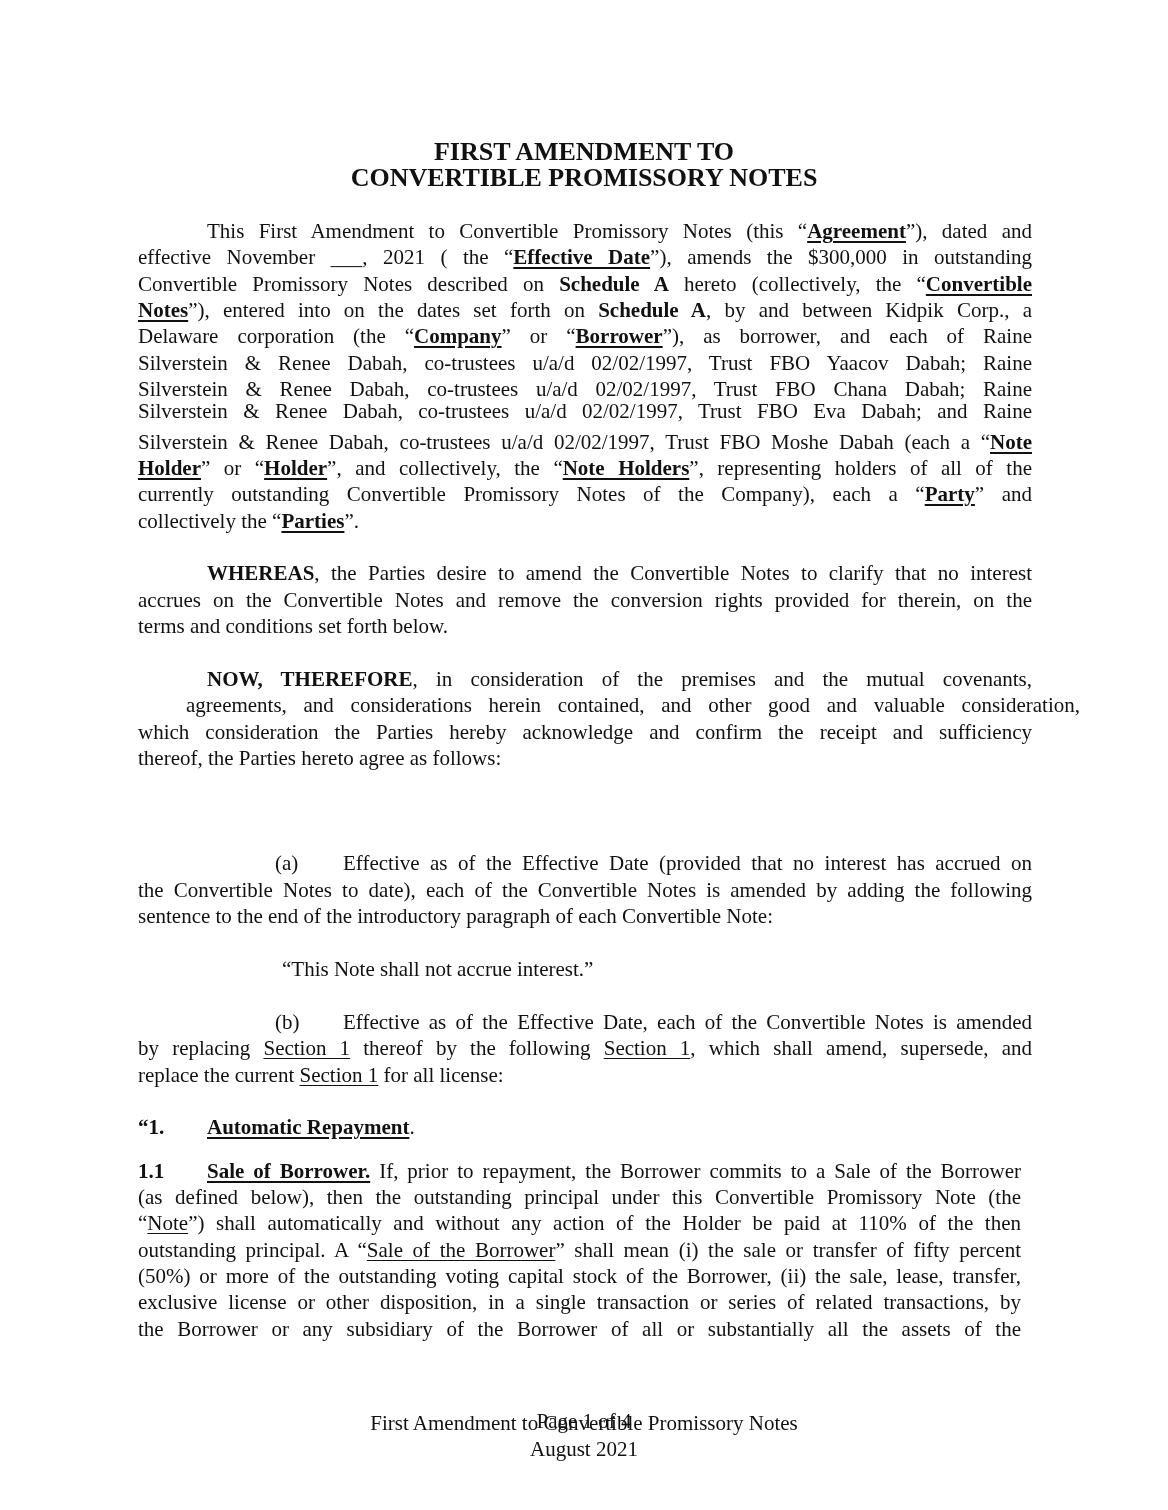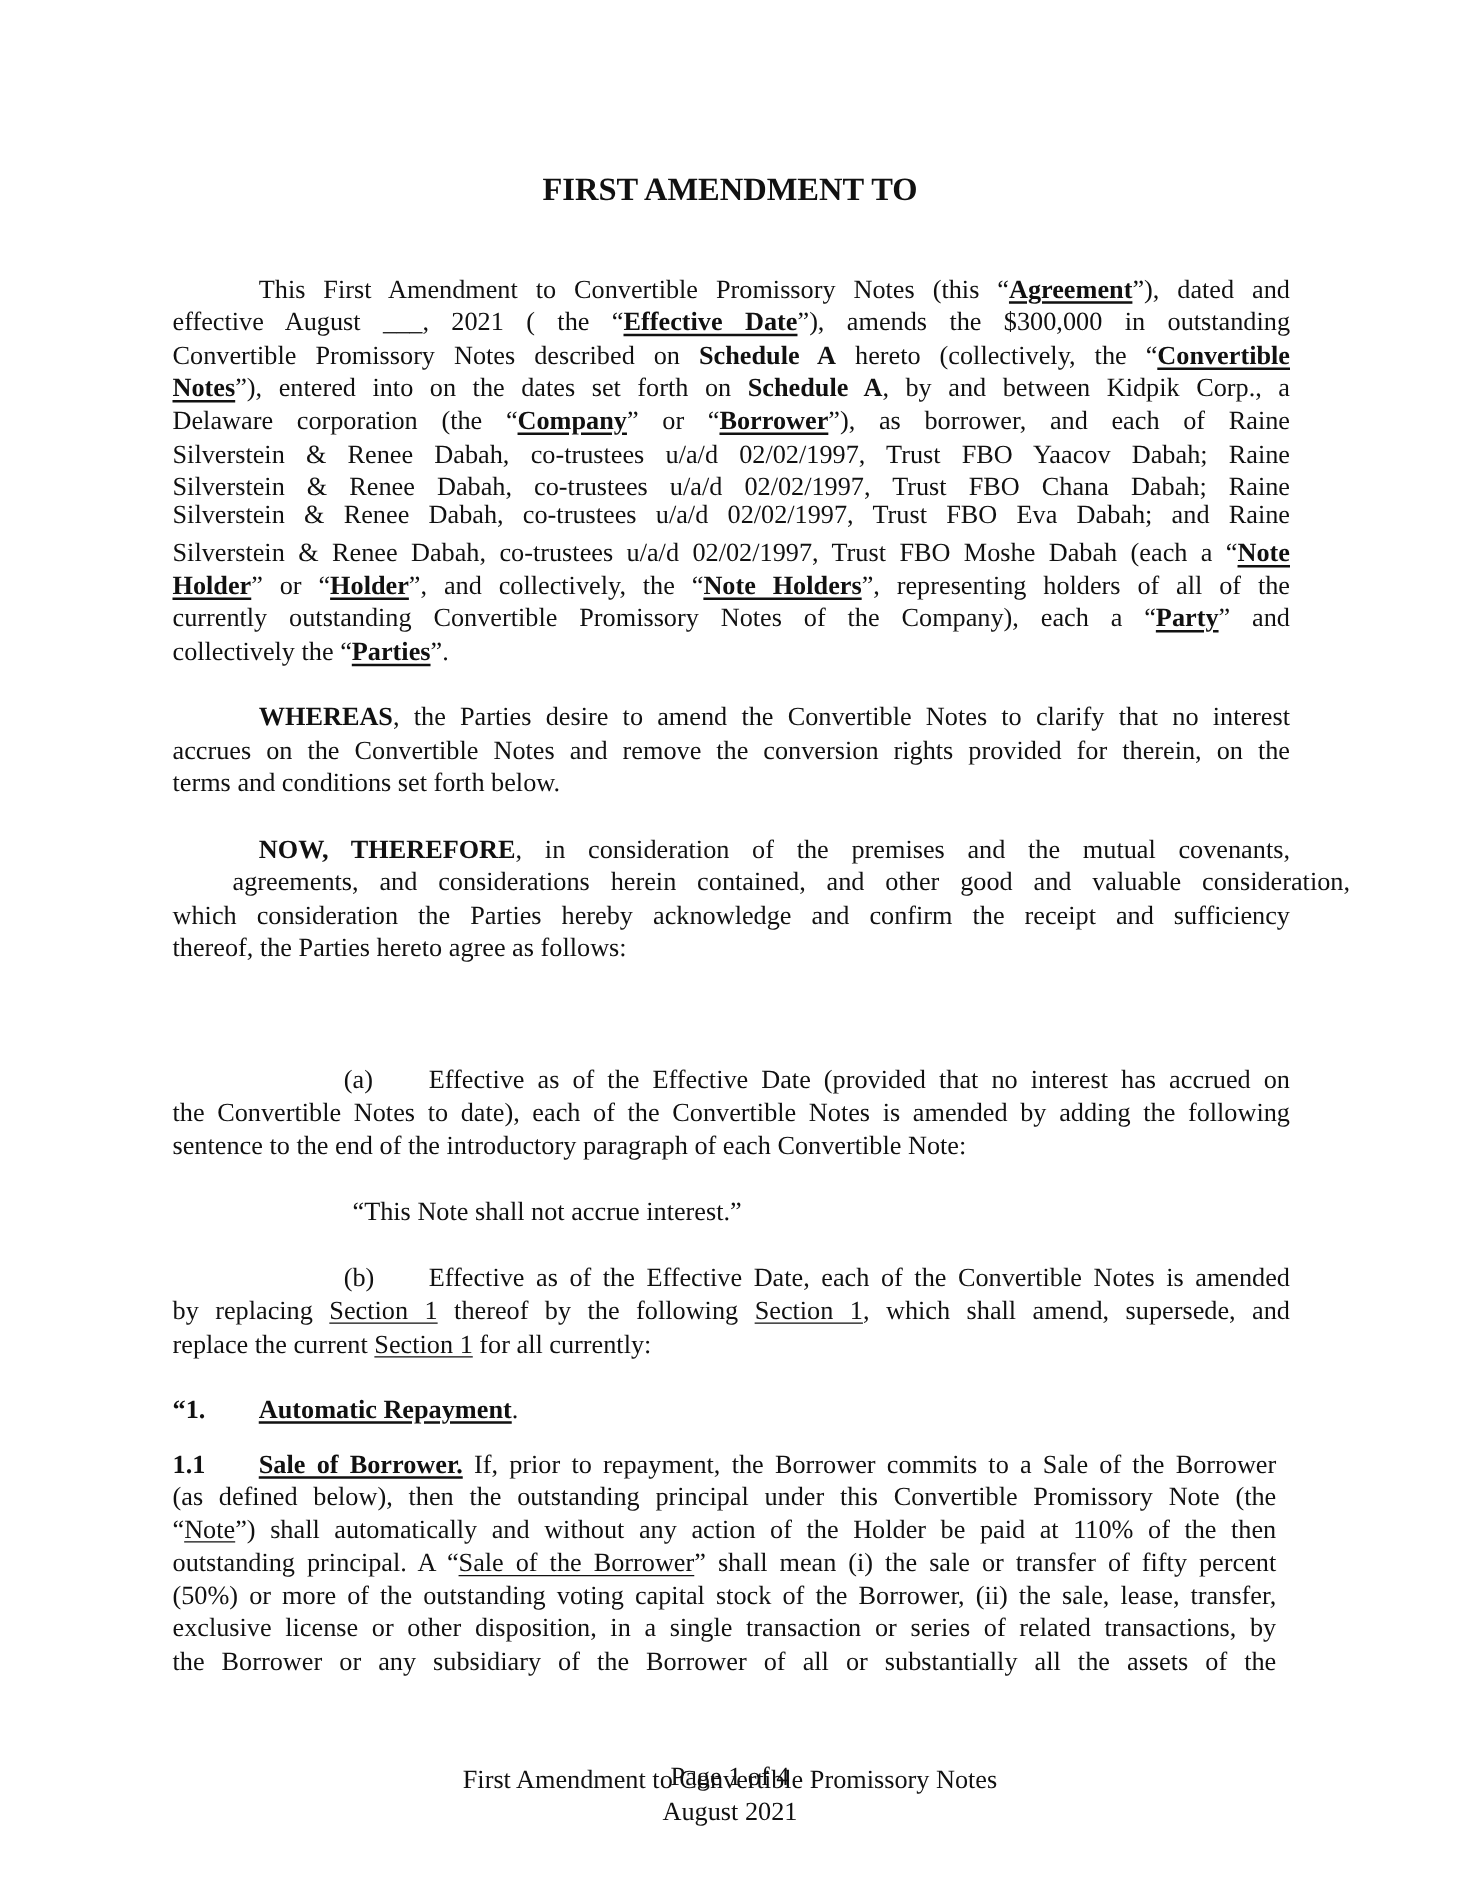--- a/index.html
+++ b/index.html
@@ -27,24 +27,25 @@
     position: absolute; left: 0; width: 1168px; text-align: center;
     font-size: 21px; line-height: 26px;
   }
 </style>
 </head>
 <body>
 
 <div class="page">
 
   <div class="title" style="top:139px;">FIRST AMENDMENT TO</div>
+  <div class="title" style="top:165px;">CONVERTIBLE PROMISSORY NOTES</div>
 
   <div>
     <div class="ln" style="top:218px; left:207px; width:825px;"><span>This First Amendment to Convertible Promissory Notes (this “</span><span class="bu">Agreement</span><span>”), dated and</span></div>
-    <div class="ln" style="top:244px;"><span>effective August ___, 2021 ( the “</span><span class="bu">Effective Date</span><span>”), amends the $300,000 in outstanding</span></div>
+    <div class="ln" style="top:244px;"><span>effective November ___, 2021 ( the “</span><span class="bu">Effective Date</span><span>”), amends the $300,000 in outstanding</span></div>
     <div class="ln" style="top:271px;"><span>Convertible Promissory Notes described on </span><span class="b">Schedule A</span><span> hereto (collectively, the “</span><span class="bu">Convertible</span></div>
     <div class="ln" style="top:297px;"><span class="bu">Notes</span><span>”), entered into on the dates set forth on </span><span class="b">Schedule A</span><span>, by and between Kidpik Corp., a</span></div>
     <div class="ln" style="top:323px;"><span>Delaware corporation (the “</span><span class="bu">Company</span><span>” or “</span><span class="bu">Borrower</span><span>”), as borrower, and each of Raine</span></div>
     <div class="ln" style="top:350px;">Silverstein &amp; Renee Dabah, co-trustees u/a/d 02/02/1997, Trust FBO Yaacov Dabah; Raine</div>
     <div class="ln" style="top:376px;">Silverstein &amp; Renee Dabah, co-trustees u/a/d 02/02/1997, Trust FBO Chana Dabah; Raine</div>
     <div class="ln" style="top:398px;">Silverstein &amp; Renee Dabah, co-trustees u/a/d 02/02/1997, Trust FBO Eva Dabah; and Raine</div>
     <div class="ln" style="top:429px;"><span>Silverstein &amp; Renee Dabah, co-trustees u/a/d 02/02/1997, Trust FBO Moshe Dabah (each a “</span><span class="bu">Note</span></div>
     <div class="ln" style="top:455px;"><span class="bu">Holder</span><span>” or “</span><span class="bu">Holder</span><span>”, and collectively, the “</span><span class="bu">Note Holders</span><span>”, representing holders of all of the</span></div>
     <div class="ln" style="top:481px;"><span>currently outstanding Convertible Promissory Notes of the Company), each a “</span><span class="bu">Party</span><span>” and</span></div>
     <div class="ln last" style="top:508px;"><span>collectively the “</span><span class="bu">Parties</span><span>”.</span></div>
@@ -67,21 +68,21 @@
   <div>
     <div class="ln" style="top:850px; left:275px; width:757px;"><span style="display:inline-block; width:68px; text-align:left;">(a)</span><span>Effective as of the Effective Date (provided that no interest has accrued on</span></div>
     <div class="ln" style="top:877px;">the Convertible Notes to date), each of the Convertible Notes is amended by adding the following</div>
     <div class="ln last" style="top:903px;">sentence to the end of the introductory paragraph of each Convertible Note:</div>
     <div class="ln last" style="top:956px; left:282px; width:500px;">“This Note shall not accrue interest.”</div>
   </div>
 
   <div>
     <div class="ln" style="top:1009px; left:275px; width:757px;"><span style="display:inline-block; width:68px; text-align:left;">(b)</span><span>Effective as of the Effective Date, each of the Convertible Notes is amended</span></div>
     <div class="ln" style="top:1035px;"><span>by replacing </span><span class="u">Section 1</span><span> thereof by the following </span><span class="u">Section 1</span><span>, which shall amend, supersede, and</span></div>
-    <div class="ln last" style="top:1062px;"><span>replace the current </span><span class="u">Section 1</span><span> for all currently:</span></div>
+    <div class="ln last" style="top:1062px;"><span>replace the current </span><span class="u">Section 1</span><span> for all license:</span></div>
   </div>
 
   <div class="ln last" style="top:1114px; width:600px;">
     <span class="b" style="display:inline-block; width:69px;">“1.</span><span class="bu">Automatic Repayment</span><span>.</span>
   </div>
 
   <div>
     <div class="ln w2" style="top:1158px;"><span class="b" style="display:inline-block; width:69px; text-align:left;">1.1</span><span class="bu">Sale of Borrower.</span><span> If, prior to repayment, the Borrower commits to a Sale of the Borrower</span></div>
     <div class="ln w2" style="top:1184px;">(as defined below), then the outstanding principal under this Convertible Promissory Note (the</div>
     <div class="ln w2" style="top:1210px;"><span>“</span><span class="u">Note</span><span>”) shall automatically and without any action of the Holder be paid at 110% of the then</span></div>

